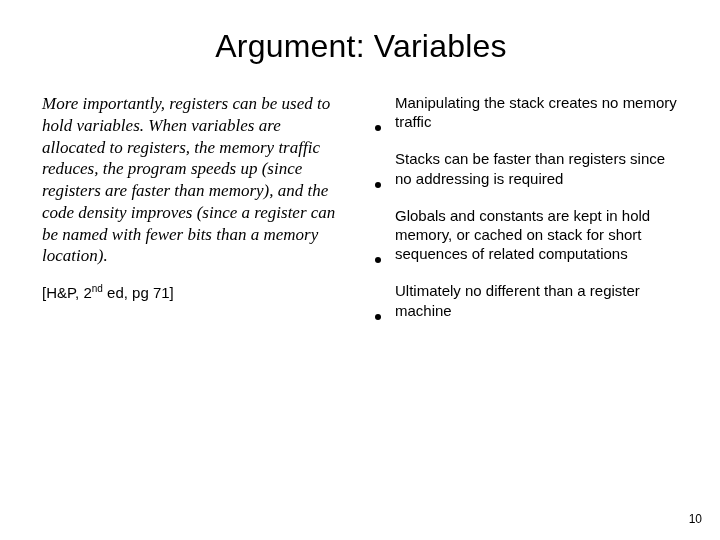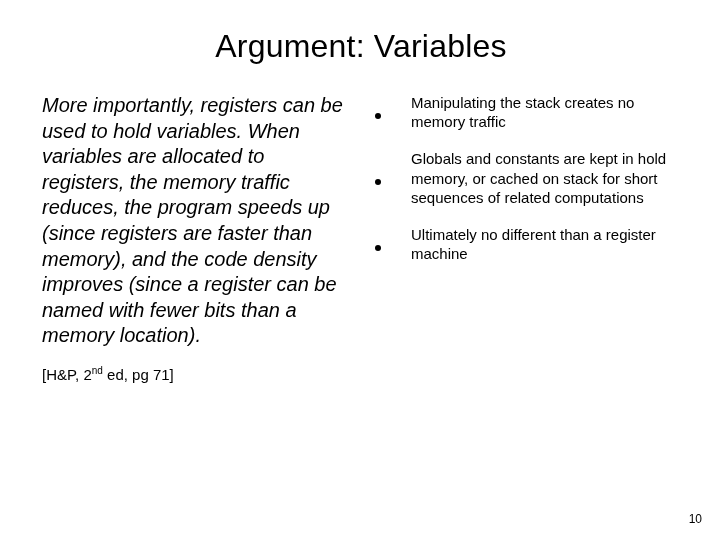--- a/index.html
+++ b/index.html
@@ -2,25 +2,25 @@
 <html><head>
 <meta charset="utf-8">
 <style>
   * { margin: 0; padding: 0; box-sizing: border-box; }
   html, body { width: 720px; height: 540px; background: #fff; font-family: Arial, Helvetica, sans-serif; color: #000; }
   .slide { position: relative; width: 720px; height: 540px; padding: 28px 40px 0 42px; }
   .title { font-size: 32px; font-weight: 400; text-align: center; margin-bottom: 28px; letter-spacing: 0.2px; }
   .cols { display: flex; gap: 28px; }
   .col-left { flex: 1 1 50%; }
   .col-right { flex: 1 1 50%; }
-  .quote { font-style: italic; font-size: 20px; line-height: 1.28; }
+  .quote { font-style: italic; font-size: 17px; line-height: 1.28; font-family: Liberation Serif, serif; }
   .citation { font-size: 15px; line-height: 1.28; font-style: normal; margin-top: 16px; }
   .sup { font-size: 10px; vertical-align: super; line-height: 0; }
   ul.bullets { list-style: none; padding: 0; margin: 0; }
-  ul.bullets li { display: flex; align-items: center; margin-bottom: 18px; gap: 16px; }
+  ul.bullets li { display: flex; align-items: flex-end; margin-bottom: 18px; }
   ul.bullets li:last-child { margin-bottom: 12px; }
   .dot { flex: 0 0 auto; width: 6px; height: 6px; border-radius: 50%; background: #000; margin: 7px 14px 0 0; }
   .bullet-text { font-size: 15px; line-height: 1.28; }
   .pagenum { position: absolute; right: 18px; bottom: 14px; font-size: 12px; }
 </style>
 </head>
 <body>
 
 <div class="slide">
   <h1 class="title">Argument: Variables</h1>
@@ -34,20 +34,24 @@
     </div>
 
     <div class="col-right">
       <ul class="bullets">
         <li>
           <span class="dot"></span>
           <span class="bullet-text">Manipulating the stack creates no memory traffic</span>
         </li>
         <li>
           <span class="dot"></span>
+          <span class="bullet-text">Stacks can be faster than registers since no addressing is required</span>
+        </li>
+        <li>
+          <span class="dot"></span>
           <span class="bullet-text">Globals and constants are kept in hold memory, or cached on stack for short sequences of related computations</span>
         </li>
         <li>
           <span class="dot"></span>
           <span class="bullet-text">Ultimately no different than a register machine</span>
         </li>
       </ul>
     </div>
   </div>
 

